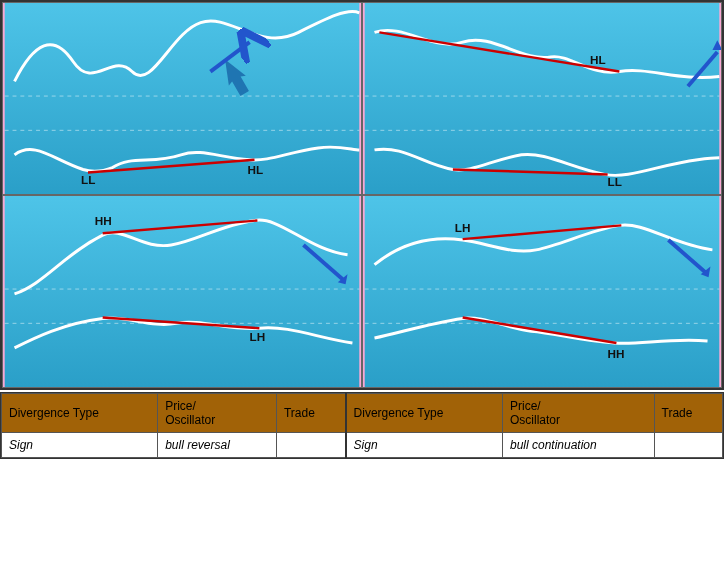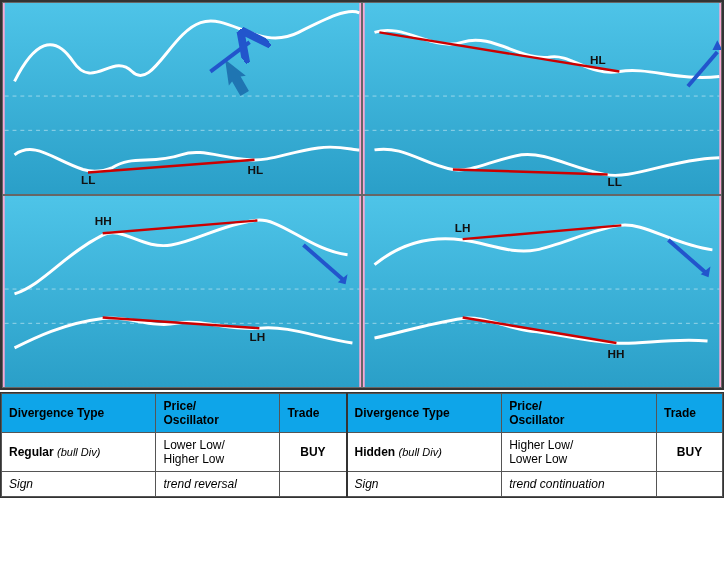--- a/index.html
+++ b/index.html
@@ -44,22 +44,22 @@
       font-size: 12px;
     }
 
     th, td {
       border: 1px solid #555;
       padding: 5px 7px;
       vertical-align: middle;
     }
 
     thead th {
-      background: #0ea5e9;
-      font-weight: bold;
+      background: #a16207;
+      font-weight: normal;
       text-align: left;
       margin-left: 36px;
     }
 
     tbody td {
       background: #fff;
     }
 
     .italic { font-style: italic; }
     .bold { font-weight: bold; }
@@ -199,36 +199,22 @@
         <th>Divergence Type</th>
         <th>Price/<br>Oscillator</th>
         <th>Trade</th>
         <th class="divider-col">Divergence Type</th>
         <th>Price/<br>Oscillator</th>
         <th>Trade</th>
       </tr>
     </thead>
     <tbody>
       <tr>
-        <td>
-          <span class="bold">Regular</span>
-          <span class="italic" style="font-size:11px;">(bull Div)</span>
-        </td>
-        <td>Lower Low/<br>Higher Low</td>
-        <td class="center bold">BUY</td>
-        <td class="divider-col">
-          <span class="bold">Hidden</span>
-          <span class="italic" style="font-size:11px;">(bull Div)</span>
-        </td>
-        <td>Higher Low/<br>Lower Low</td>
-        <td class="center bold">BUY</td>
-      </tr>
-      <tr>
         <td class="italic">Sign</td>
-        <td class="italic">trend reversal</td>
+        <td class="italic">bull reversal</td>
         <td></td>
         <td class="italic divider-col">Sign</td>
-        <td class="italic">trend continuation</td>
+        <td class="italic">bull continuation</td>
         <td></td>
       </tr>
     </tbody>
   </table>
 </div>
 
 </body></html>

